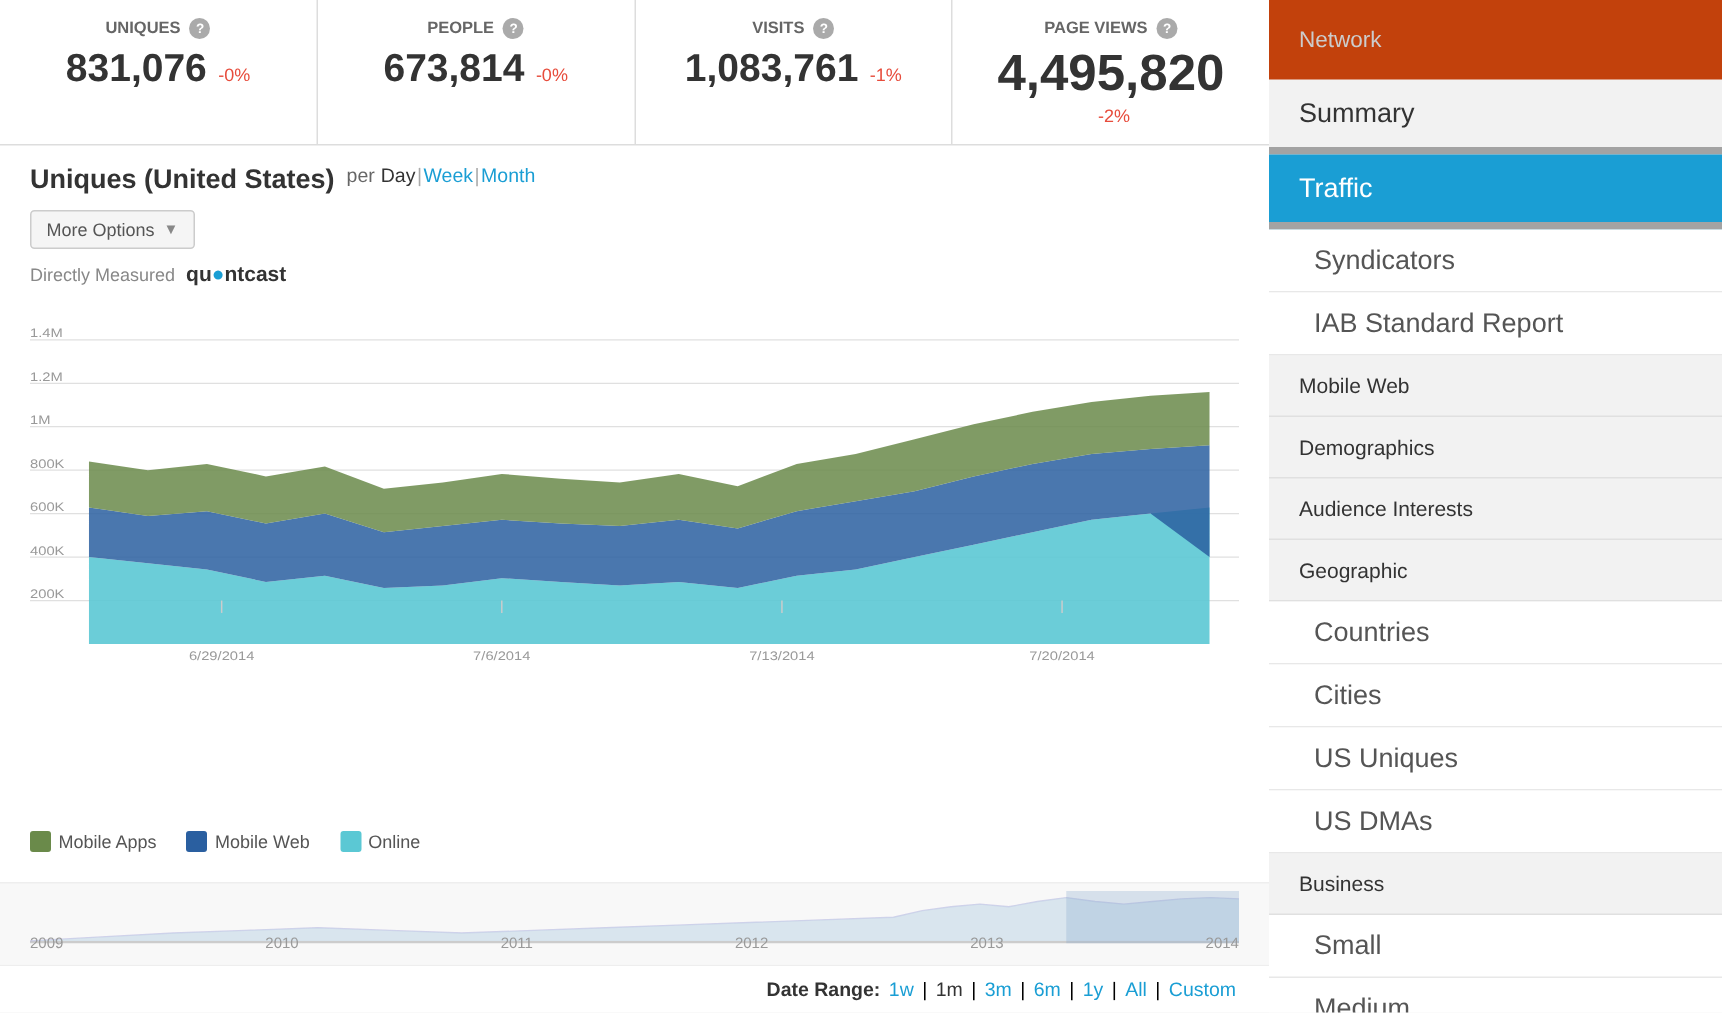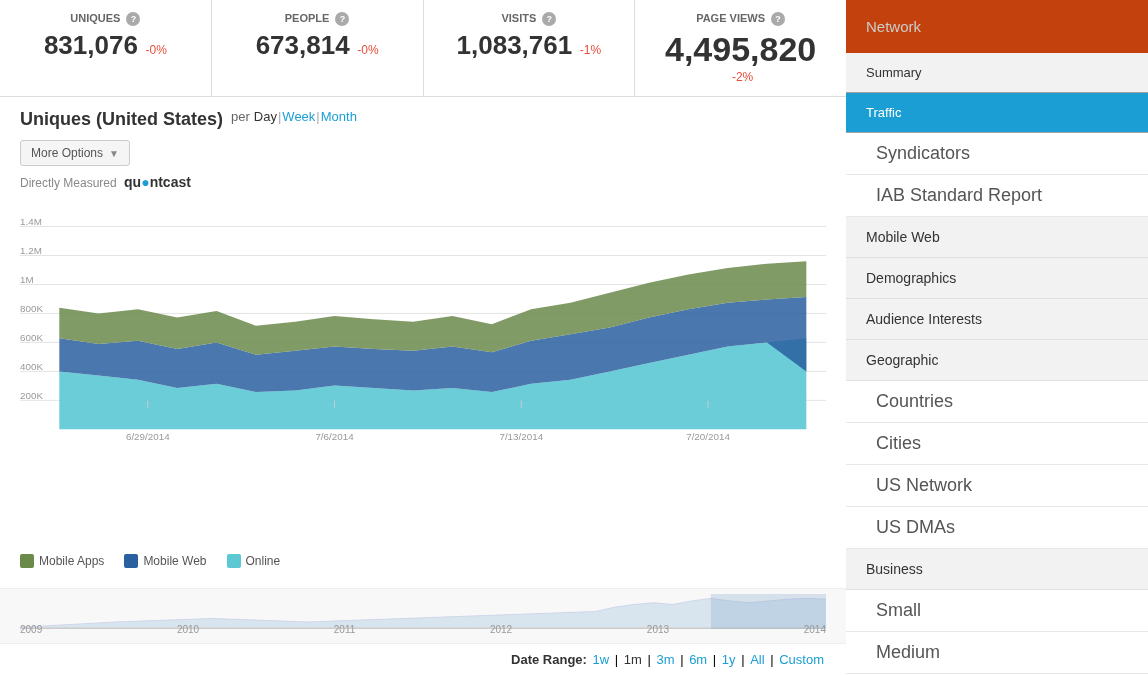--- a/index.html
+++ b/index.html
@@ -39,21 +39,21 @@
     .mini-chart-labels { display: flex; justify-content: space-between; padding: 0 20px; font-size: 10px; color: #999; position: absolute; bottom: 8px; left: 0; right: 0; }
     
     
     .date-range-bar { padding: 8px 20px; text-align: right; font-size: 13px; border-top: 1px solid #eee; }
     .date-range-bar strong { color: #333; }
     .date-range-link { color: #1a9ed4; text-decoration: none; margin: 0 2px; }
     
     
     .sidebar { width: 302px; background: #f2f2f2; display: flex; flex-direction: column; }
     .sidebar-header { background: #c2410c; color: #ccc; padding: 18px 20px; font-size: 15px; }
-    .sidebar-item { padding: 12px 20px; border-bottom: 1px solid #a3a3a3; cursor: pointer; color: #333; font-size: 13px; }
+    .sidebar-item { padding: 12px 20px; border-bottom: 5px solid #a3a3a3; cursor: pointer; color: #333; font-size: 18px; }
     .sidebar-item.active { background: #1a9ed4; color: #fff; }
     .sidebar-subitem { padding: 10px 30px; border-bottom: 1px solid #e8e8e8; cursor: pointer; color: #555; font-size: 18px; background: #fff; }
     .sidebar-section { padding: 12px 20px; border-bottom: 1px solid #e0e0e0; color: #333; font-size: 14px; font-weight: normal; cursor: pointer; }
   </style>
 </head>
 <body>
 
 <div class="main-content">
 
   <div class="stats-bar">
@@ -235,21 +235,21 @@
   <div class="sidebar-section">
     <span>Geographic</span>
   </div>
   <div class="sidebar-subitem">
     <span>Countries</span>
   </div>
   <div class="sidebar-subitem">
     <span>Cities</span>
   </div>
   <div class="sidebar-subitem">
-    <span>US Network</span>
+    <span>US Uniques</span>
   </div>
   <div class="sidebar-subitem">
     <span>US DMAs</span>
   </div>
   <div class="sidebar-section">
     <span>Business</span>
   </div>
   <div class="sidebar-subitem">
     <span>Small</span>
   </div>

